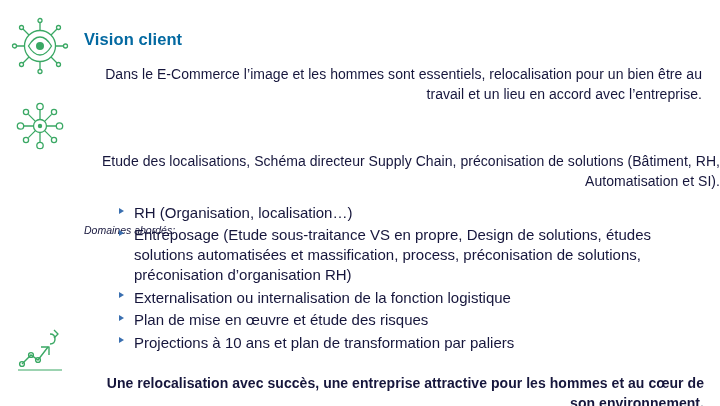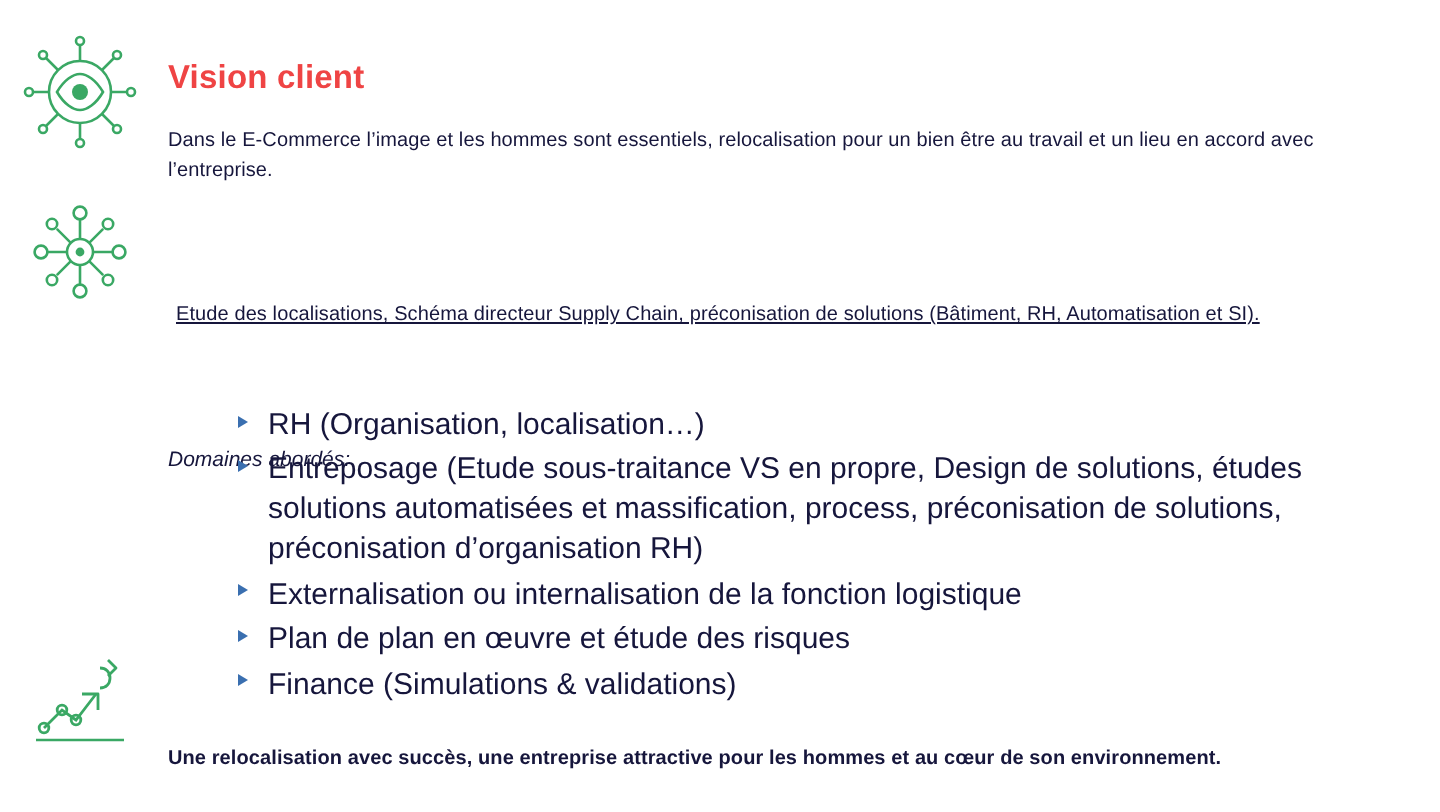--- a/index.html
+++ b/index.html
@@ -44,36 +44,37 @@
   .content {
     position: absolute;
     left: 84px;
     top: 0;
     width: 630px;
     height: 406px;
   }
   h2.section-title {
     font-size: 16.5px;
     font-weight: bold;
-    color: #ef4444;
+    color: #0369a1;
     margin: 0;
     letter-spacing: 0.1px;
   }
   p.body-text {
-    font-size: 10px;
+    font-size: 14px;
     line-height: 1.45;
     color: #16163c;
     margin: 0;
     letter-spacing: 0.05px;
+    text-align: right;
   }
   .title-vision { position: absolute; left: 0; top: 30px; }
   .text-vision  { position: absolute; left: 0; top: 64px; width: 618px; }
 
   .title-accomp { position: absolute; left: 0; top: 117px; }
-  .text-accomp  { position: absolute; left: 4px; top: 151px; width: 620px; text-decoration: underline; }
+  .text-accomp  { position: absolute; left: 16px; top: 151px; width: 620px; }
 
   .domaines-label {
     position: absolute;
     left: 0;
     top: 188px;
     font-size: 10.5px;
     font-style: italic;
     color: #16163c;
     margin-top: 36px;
   }
@@ -169,20 +170,20 @@
     <p class="body-text text-vision">Dans le E-Commerce l’image et les hommes sont essentiels, relocalisation pour un bien être au travail et un lieu en accord avec l’entreprise.</p>
 
     <p class="body-text text-accomp">Etude des localisations, Schéma directeur Supply Chain, préconisation de solutions (Bâtiment, RH, Automatisation et SI).</p>
 
     <div class="domaines-label">Domaines abordés:</div>
 
     <ul class="bullets">
       <li>RH (Organisation, localisation…)</li>
       <li>Entreposage (Etude sous-traitance VS en propre, Design de solutions, études solutions automatisées et massification, process, préconisation de solutions, préconisation d’organisation RH)</li>
       <li>Externalisation ou internalisation de la fonction logistique</li>
-      <li>Plan de plan en œuvre et étude des risques</li>
-      <li>Finance (Simulations &amp; validations)</li>
+      <li>Plan de mise en œuvre et étude des risques</li>
+      <li>Projections à 10 ans et plan de transformation par paliers</li>
     </ul>
 
     <p class="body-text text-resultats">Une relocalisation avec succès, une entreprise attractive pour les hommes et au cœur de son environnement.</p>
 
   </div>
 </div>
 
 </body></html>

